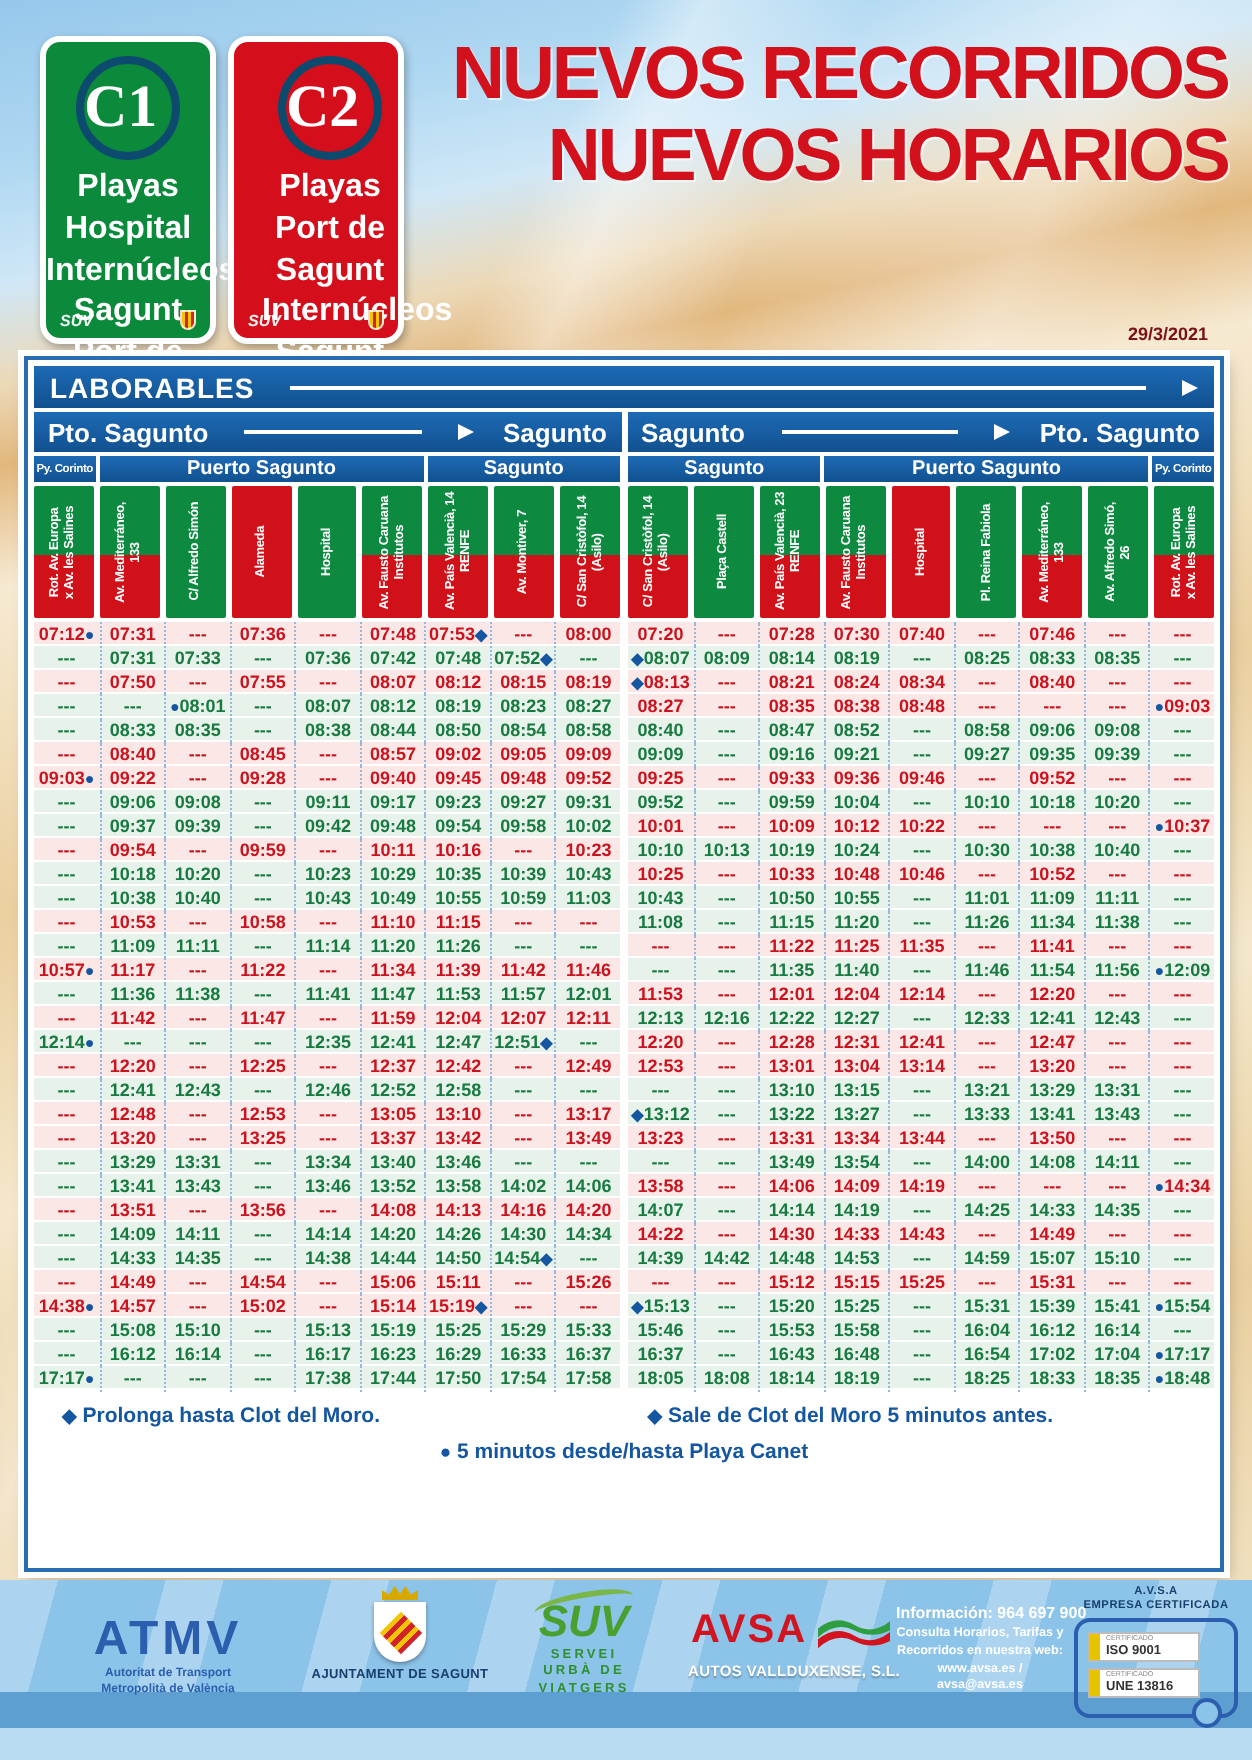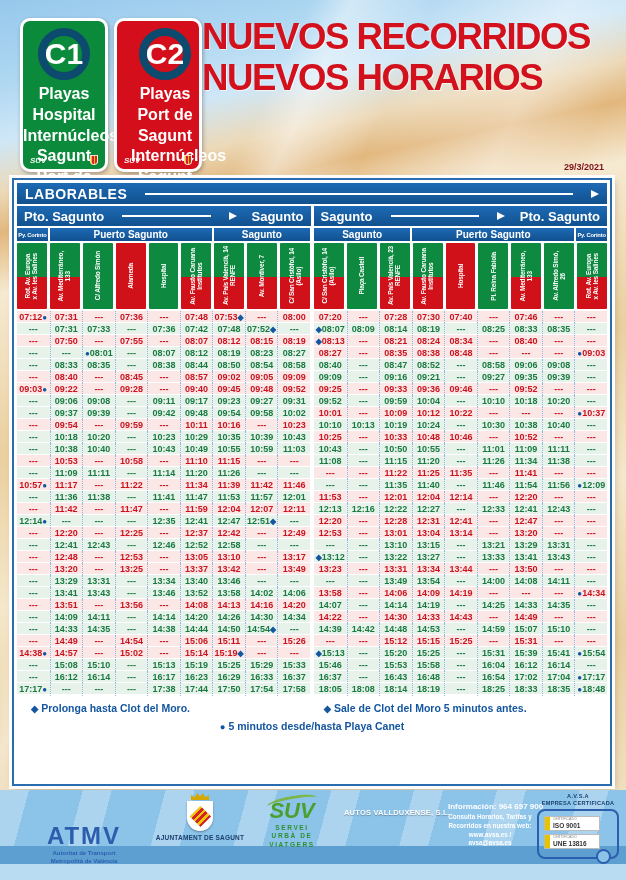--- a/index.html
+++ b/index.html
@@ -9,30 +9,30 @@
     background:
       linear-gradient(115deg, rgba(255,255,255,0) 30%, rgba(255,255,255,.45) 34%, rgba(255,255,255,0) 42%, rgba(255,255,255,.35) 55%, rgba(255,255,255,0) 63%),
       linear-gradient(168deg,#96c8ec 0%,#aed7f1 8%,#cfe7f7 14%,#ecd9b8 19%,#e2b77d 23%,#f6ead2 29%,#eacf9f 45%,#f4e7cb 60%,#e9cf9f 76%,#f4e8d0 100%);
   }
   [data-interactable]{box-sizing:border-box;}
   
   .badge{position:absolute;top:18px;width:88px;height:154px;border:3px solid #fff;border-radius:10px;
          box-shadow:1px 2px 4px rgba(0,0,0,.3);color:#fff;text-align:center;}
   .badge.c1{left:20px;background:#0c8a3c;}
   .badge.c2{left:114px;background:#d40f1b;padding-left:14px;}
-  .badge-circle{width:52px;height:52px;border:8px solid #0c4a6e;border-radius:50%;margin:7px auto 4px;
-                display:flex;align-items:center;justify-content:center;font-size:30px;font-weight:800;}
+  .badge-circle{width:52px;height:52px;border:4px solid #0c4a6e;border-radius:50%;margin:7px auto 4px;
+                display:flex;align-items:center;font-size:30px;font-weight:800;font-family:Liberation Serif, serif;}
   .badge-lines{font-size:16px;font-weight:700;line-height:1.3;}
   .badge-foot{position:absolute;bottom:4px;left:0;width:100%;display:flex;justify-content:space-between;
               align-items:center;padding:0 7px;box-sizing:border-box;}
   .badge-suv{font-size:8px;font-style:italic;font-weight:800;opacity:.95;}
   .badge-shield{width:8px;height:10px;background:repeating-linear-gradient(90deg,#f2c500 0 1.5px,#d2222a 1.5px 3px);
                 border-radius:0 0 4px 4px;border:1px solid rgba(255,255,255,.8);}
   
-  .title-block{position:absolute;left:200px;top:16px;width:416px;text-align:left;}
+  .title-block{position:absolute;left:200px;top:16px;width:416px;text-align:right;}
   .title-red{color:#d2111d;font-size:37px;font-weight:800;line-height:1.12;letter-spacing:-1.5px;
              transform:scaleX(.99);text-shadow:1px 1px 0 rgba(255,255,255,.65);}
   .subtitle{margin-top:11px;color:#1a3f94;font-size:28px;font-weight:800;letter-spacing:-.5px;}
   .print-date{position:absolute;right:12px;top:146px;font-size:9px;font-weight:700;color:#7c1116;}
   
   .sheet{position:absolute;left:12px;top:178px;width:600px;height:608px;background:#fff;
          border:2px solid #2a6cb0;box-shadow:0 0 0 3px rgba(255,255,255,.95),2px 3px 7px rgba(0,0,0,.25);
          padding:3px;box-sizing:border-box;}
   .bluebar{background:linear-gradient(180deg,#1d6ab5,#11518f);color:#fff;display:flex;align-items:center;gap:15px;}
   .laborables{height:21px;font-size:14px;font-weight:800;letter-spacing:.5px;padding:0 8px;margin-bottom:2px;}
@@ -70,21 +70,21 @@
   .note-2{left:52%;top:7px;}
   .note-3{left:0;top:25px;width:100%;text-align:center;}
   .nsym{font-size:9.5px;}
   
   .bottom-strip{position:absolute;left:0;top:790px;width:626px;height:90px;background:#8cc3e9;overflow:hidden;}
   .bottom-strip .streaks{position:absolute;inset:0;
       background:repeating-linear-gradient(105deg,rgba(255,255,255,.28) 0 28px,rgba(255,255,255,0) 28px 80px);}
   .band{position:absolute;left:0;top:56px;width:100%;height:18px;background:#5e9fd2;}
   .band2{position:absolute;left:0;top:74px;width:100%;height:16px;background:#b9dcf2;}
   .logo{position:absolute;}
-  .atmv{left:24px;top:32px;width:120px;text-align:center;color:#2b5fae;}
+  .atmv{left:24px;top:16px;width:120px;text-align:center;color:#2b5fae;}
   .atmv-name{font-size:24px;font-weight:800;letter-spacing:2px;}
   .atmv-sub{font-size:6px;line-height:1.25;font-weight:700;}
   .aj{left:150px;top:3px;width:100px;text-align:center;}
   .crown{width:18px;height:7px;margin:0 auto;background:#d7a900;
          clip-path:polygon(0 100%,0 30%,20% 60%,35% 0,50% 55%,65% 0,80% 60%,100% 30%,100% 100%);}
   .shield{width:26px;height:30px;background:#fff;border-radius:0 0 13px 13px;margin:1px auto;
           display:flex;align-items:center;justify-content:center;box-shadow:0 1px 2px rgba(0,0,0,.35);}
   .diamond{width:15px;height:15px;transform:rotate(45deg);
            background:repeating-linear-gradient(90deg,#f2c500 0 2.5px,#d2222a 2.5px 5px);}
   .aj-label{font-size:6.5px;font-weight:800;color:#1a3f6e;margin-top:3px;letter-spacing:.2px;}
@@ -994,20 +994,27 @@
     <div class="suv-swoosh" data-interactable="false"></div>
     <div class="suv-name" data-interactable="false">SUV</div>
     <div class="suv-lines" data-interactable="false">
         <div>SERVEI</div>
         <div>URBÀ DE</div>
         <div>VIATGERS</div>
       </div>
   </div>
 
   <div class="logo avsa" data-interactable="false">
+    <div class="avsa-row" data-interactable="false">
+      <span class="avsa-name" data-interactable="false">AVSA</span>
+      <svg width="40" height="18" viewBox="0 0 44 20" data-interactable="false">
+        <path d="M2 8 Q 12 0 22 6 T 42 4 L 42 9 Q 32 14 22 9 T 2 13 Z" fill="#2f9e41"></path>
+        <path d="M2 14 Q 12 6 22 12 T 42 10 L 42 15 Q 32 20 22 15 T 2 19 Z" fill="#d11420"></path>
+      </svg>
+    </div>
     <div class="avsa-sub" data-interactable="false">AUTOS VALLDUXENSE, S.L.</div>
   </div>
 
   <div class="logo info" data-interactable="false">
     <div class="info-1" data-interactable="false">Información: 964 697 900</div>
     <div class="info-rest" data-interactable="false">
       <div data-interactable="false">Consulta Horarios, Tarifas y</div>
       <div data-interactable="false">Recorridos en nuestra web:</div>
       <div data-interactable="false">www.avsa.es / avsa@avsa.es</div>
     </div>

